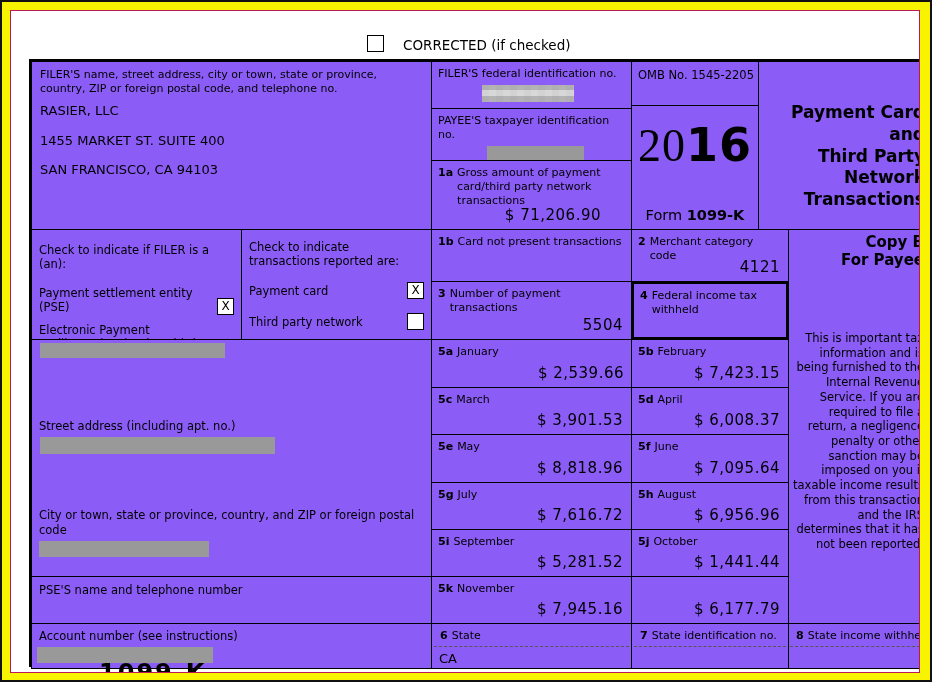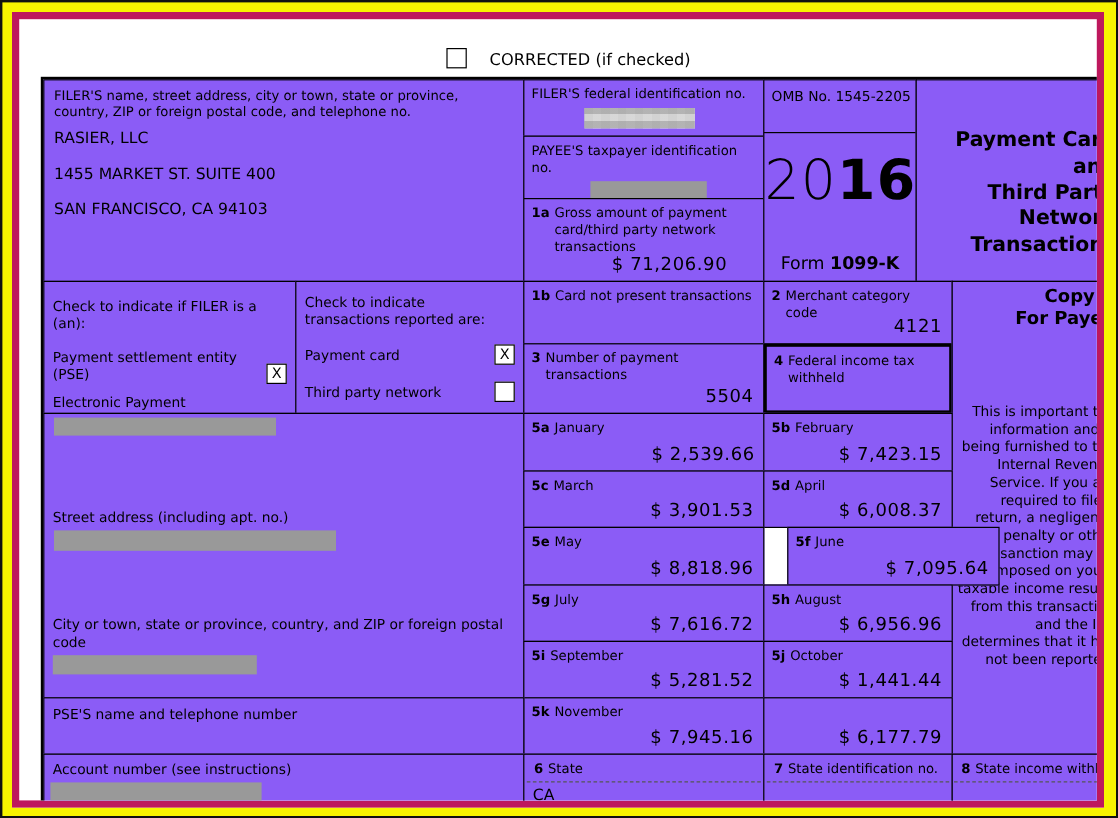--- a/index.html
+++ b/index.html
@@ -1,40 +1,40 @@
 <!DOCTYPE html>
 <html><head>
 <meta charset="utf-8">
 <style>
   html,body{margin:0;padding:0;}
   body{font-family:"DejaVu Sans","Liberation Sans",sans-serif;}
   .page{position:relative;width:932px;height:682px;background:#111;overflow:hidden;}
   .frame{position:absolute;inset:2px;background:#f8f400;}
   .paper{position:absolute;left:10px;top:10px;width:910px;height:663px;background:#fff;
-         border:6px solid #be185d;box-sizing:border-box;overflow:hidden;}
+         border:1px solid #be185d;box-sizing:border-box;overflow:hidden;}
   .formbox{position:absolute;left:18px;top:48px;width:895px;height:608px;
            border:2px solid #000;box-sizing:border-box;background:#fff;}
   .cell{position:absolute;box-sizing:border-box;border:1px solid #000;background:#8b5cf6;}
   .lbl{font-size:11px;color:#000;line-height:1.25;}
   .numlbl{display:flex;gap:4px;padding:5px 6px 0 6px;}
   .numlbl b{font-size:11px;}
   .money{position:absolute;right:8px;bottom:5px;font-size:15px;letter-spacing:.5px;}
   .money-center{position:absolute;left:0;right:30px;bottom:5px;text-align:right;font-size:15px;letter-spacing:.5px;}
   .redact{background:#999;}
   .redact-pix{background-image:
       repeating-linear-gradient(0deg, rgba(175,175,175,.9) 0 6px, rgba(215,215,215,.85) 6px 12px),
       repeating-linear-gradient(90deg,#b5b5b5 0 7px,#dcdcdc 7px 14px);}
   .chk{width:17px;height:17px;border:1.5px solid #000;box-sizing:border-box;background:#fff;
        display:flex;align-items:center;justify-content:center;font-size:12px;font-weight:400;flex:none;}
   .chkrow{display:flex;justify-content:space-between;align-items:flex-end;padding:0 7px;}
   .title-line{font-weight:bold;font-size:17px;line-height:1.28;text-align:right;}
   .copyline{font-weight:bold;font-size:15px;text-align:right;line-height:1.2;}
   .dash{border-bottom:1px dashed #555;}
   .bigyear{font-size:46px;letter-spacing:1px;}
-  .bigyear .light{font-weight:300;}
+  .bigyear .light{font-weight:300;font-family:Liberation Serif, serif;}
   .bigyear b{font-weight:bold;}
 </style>
 </head>
 <body>
 
 <div class="page">
   <div class="frame"></div>
   <div class="paper">
 
     <div style="position:absolute;left:356px;top:24px;" class="chk"></div>
@@ -181,21 +181,21 @@
           </div>
         <div class="money">$ 6,008.37</div>
       </div>
       <div class="cell" style="left:400px;top:373px;width:201px;height:49px;">
         <div class="numlbl lbl">
             <b>5e</b>
             <span>May</span>
           </div>
         <div class="money">$ 8,818.96</div>
       </div>
-      <div class="cell" style="left:620px;top:373px;width:177px;height:49px;">
+      <div class="cell" style="left:600px;top:373px;width:158px;height:49px;">
         <div class="numlbl lbl">
             <b>5f</b>
             <span>June</span>
           </div>
         <div class="money">$ 7,095.64</div>
       </div>
       <div class="cell" style="left:400px;top:421px;width:201px;height:48px;">
         <div class="numlbl lbl">
             <b>5g</b>
             <span>July</span>

